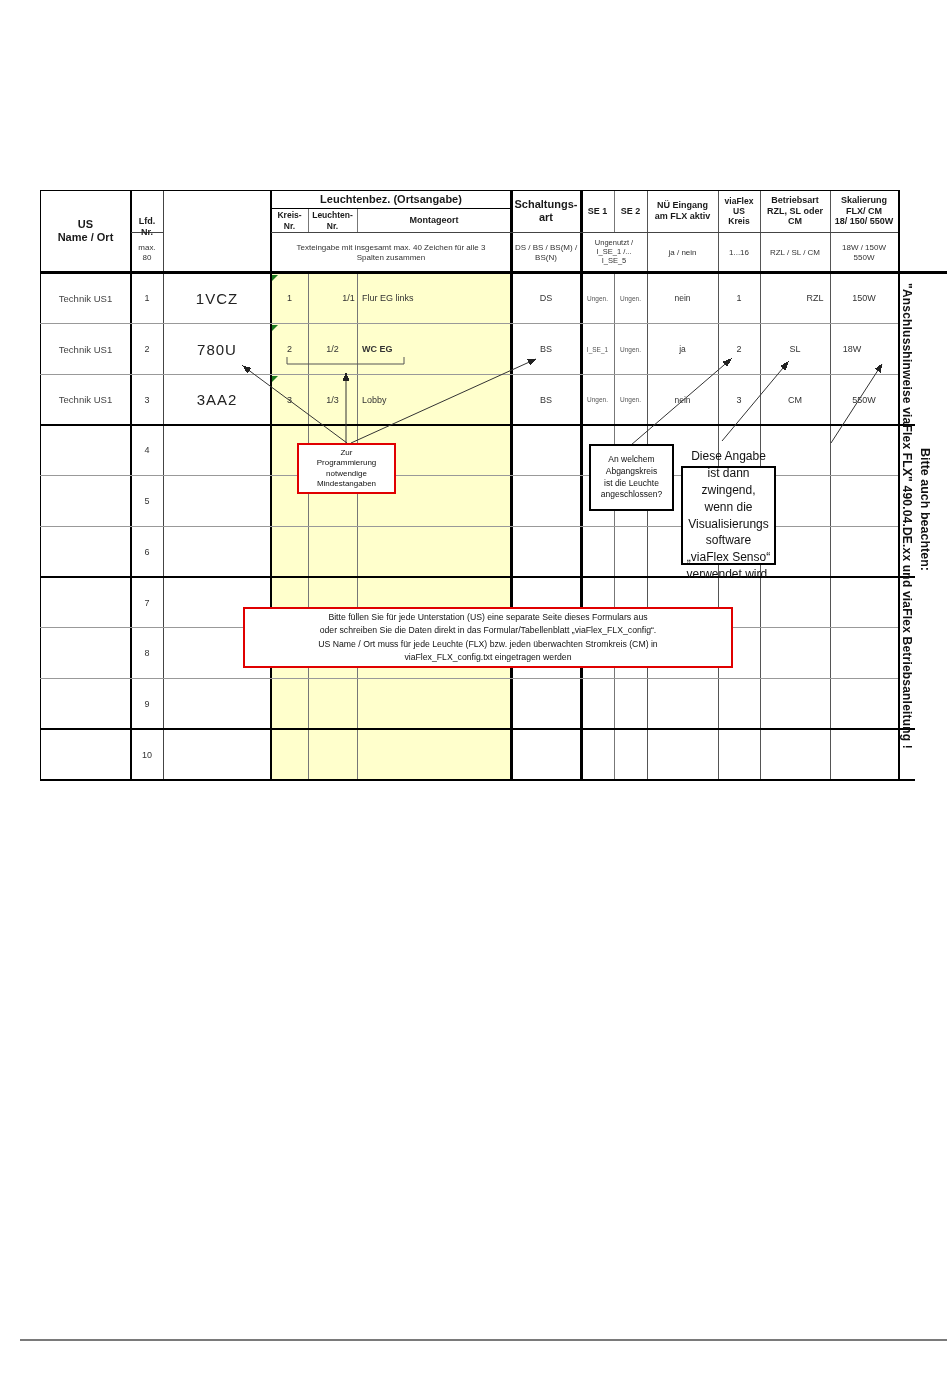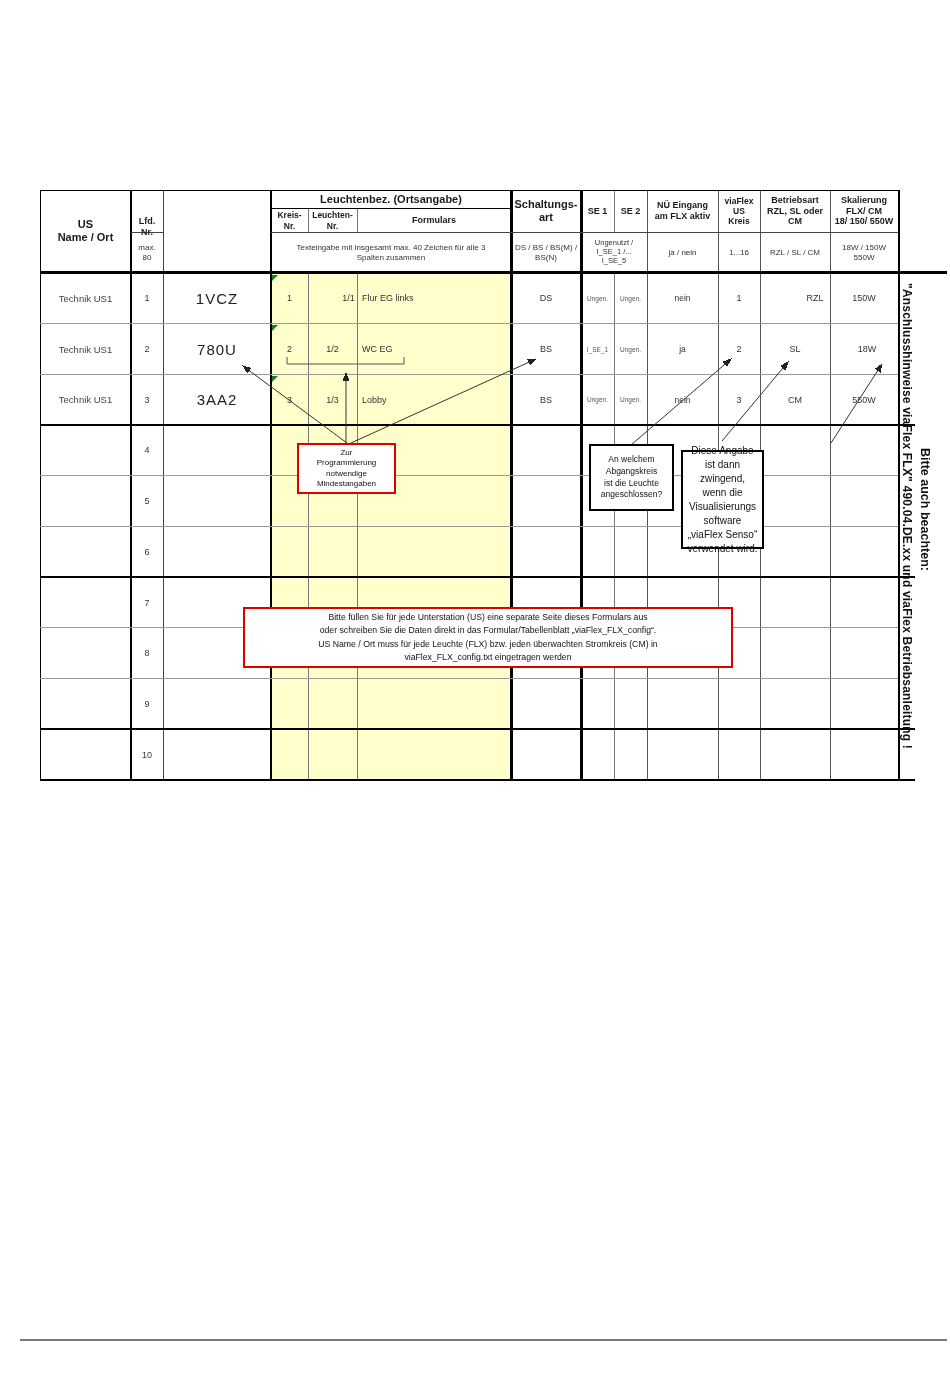--- a/index.html
+++ b/index.html
@@ -104,21 +104,21 @@
 Name / Ort</div>
   <div class="hcell hb9" style="left:131px;top:206px;width:32px;height:42px">Lfd.
 Nr.</div>
   <div class="hcell hs" style="left:131px;top:232px;width:32px;height:41px">max.
 80</div>
   <div class="hcell hb" style="left:271px;top:190px;width:240px;height:19px">Leuchtenbez. (Ortsangabe)</div>
   <div class="hcell hb85" style="left:271px;top:209px;width:37px;height:23px">Kreis-
 Nr.</div>
   <div class="hcell hb85" style="left:308px;top:209px;width:49px;height:23px">Leuchten-
 Nr.</div>
-  <div class="hcell hb9" style="left:357px;top:209px;width:154px;height:23px">Formulars</div>
+  <div class="hcell hb9" style="left:357px;top:209px;width:154px;height:23px">Montageort</div>
   <div class="hcell hs" style="left:271px;top:232px;width:240px;height:41px">Texteingabe mit insgesamt max. 40 Zeichen für alle 3
 Spalten zusammen</div>
   <div class="hcell hb" style="left:511px;top:190px;width:70px;height:42px">Schaltungs-
 art</div>
   <div class="hcell hs" style="left:511px;top:232px;width:70px;height:41px">DS / BS / BS(M) /
 BS(N)</div>
   <div class="hcell hb9" style="left:581px;top:190px;width:33px;height:42px">SE 1</div>
   <div class="hcell hb9" style="left:614px;top:190px;width:33px;height:42px">SE 2</div>
   <div class="hcell hs75" style="left:581px;top:232px;width:66px;height:41px">Ungenutzt /
 I_SE_1 /...
@@ -153,28 +153,28 @@
       <div class="cell c-nue" style="left: 647px; top: 273px; width: 71px; height: 50.7px;">nein</div>
       <div class="cell c-us_kreis" style="left: 718px; top: 273px; width: 42px; height: 50.7px;">1</div>
       <div class="cell c-betriebsart" style="left: 760px; top: 273px; width: 70px; height: 50.7px; margin-left: 20px;">RZL</div>
       <div class="cell c-skalierung" style="left: 830px; top: 273px; width: 68px; height: 50.7px;">150W</div>
       <div class="marker" style="left: 272px; top: 274.5px;"></div>
       <div class="cell c-us" style="left: 40px; top: 323.7px; width: 91px; height: 50.7px;">Technik US1</div>
       <div class="cell c-lfd" style="left: 131px; top: 323.7px; width: 32px; height: 50.7px;">2</div>
       <div class="cell c-flx" style="left: 163px; top: 323.7px; width: 108px; height: 50.7px;">780U</div>
       <div class="cell c-kreis" style="left: 271px; top: 323.7px; width: 37px; height: 50.7px;">2</div>
       <div class="cell c-leuchten" style="left: 308px; top: 323.7px; width: 49px; height: 50.7px;">1/2</div>
-      <div class="cell c-montageort" style="left: 357px; top: 323.7px; width: 154px; height: 50.7px;">WC EG</div>
+      <div class="cell c-montageort" style="left: 357px; top: 323.7px; width: 154px; height: 50.7px; font-weight: bold;">WC EG</div>
       <div class="cell c-schaltung" style="left: 511px; top: 323.7px; width: 70px; height: 50.7px;">BS</div>
       <div class="cell c-se1" style="left: 581px; top: 323.7px; width: 33px; height: 50.7px;">I_SE_1</div>
       <div class="cell c-se2" style="left: 614px; top: 323.7px; width: 33px; height: 50.7px;">Ungen.</div>
       <div class="cell c-nue" style="left: 647px; top: 323.7px; width: 71px; height: 50.7px;">ja</div>
       <div class="cell c-us_kreis" style="left: 718px; top: 323.7px; width: 42px; height: 50.7px;">2</div>
       <div class="cell c-betriebsart" style="left: 760px; top: 323.7px; width: 70px; height: 50.7px;">SL</div>
-      <div class="cell c-skalierung" style="left: 830px; top: 323.7px; width: 44px; height: 50.7px; margin-left: 15px;">18W</div>
+      <div class="cell c-skalierung" style="left: 830px; top: 323.7px; width: 44px; height: 50.7px;">18W</div>
       <div class="marker" style="left: 272px; top: 325.2px;"></div>
       <div class="cell c-us" style="left: 40px; top: 374.4px; width: 91px; height: 50.7px;">Technik US1</div>
       <div class="cell c-lfd" style="left: 131px; top: 374.4px; width: 32px; height: 50.7px;">3</div>
       <div class="cell c-flx" style="left: 163px; top: 374.4px; width: 108px; height: 50.7px;">3AA2</div>
       <div class="cell c-kreis" style="left: 271px; top: 374.4px; width: 37px; height: 50.7px;">3</div>
       <div class="cell c-leuchten" style="left: 308px; top: 374.4px; width: 49px; height: 50.7px;">1/3</div>
       <div class="cell c-montageort" style="left: 357px; top: 374.4px; width: 154px; height: 50.7px;">Lobby</div>
       <div class="cell c-schaltung" style="left: 511px; top: 374.4px; width: 70px; height: 50.7px;">BS</div>
       <div class="cell c-se1" style="left: 581px; top: 374.4px; width: 33px; height: 50.7px;">Ungen.</div>
       <div class="cell c-se2" style="left: 614px; top: 374.4px; width: 33px; height: 50.7px;">Ungen.</div>
@@ -277,21 +277,21 @@
     </div>
 
   <div class="callout red" style="left:297px;top:443px;width:99px;height:51px;font-size:8px;line-height:1.3">Zur
 Programmierung
 notwendige
 Mindestangaben</div>
   <div class="callout blk" style="left:589px;top:444px;width:85px;height:67px;font-size:8.5px;line-height:1.4">An welchem
 Abgangskreis
 ist die Leuchte
 angeschlossen?</div>
-  <div class="callout blk" style="left:681px;top:450px;width:83px;height:99px;font-size:10px;line-height:1.4">Diese Angabe
+  <div class="callout blk" style="left:681px;top:466px;width:95px;height:99px;font-size:12px;line-height:1.4">Diese Angabe
 ist dann
 zwingend,
 wenn die
 Visualisierungs
 software
 „viaFlex Senso“
 verwendet wird.</div>
   <div class="callout red" style="left:243px;top:607px;width:490px;height:61px;font-size:8.7px;line-height:1.5">Bitte füllen Sie für jede Unterstation (US) eine separate Seite dieses Formulars aus
 oder schreiben Sie die Daten direkt in das Formular/Tabellenblatt „viaFlex_FLX_config“.
 US Name / Ort muss für jede Leuchte (FLX) bzw. jeden überwachten Stromkreis (CM) in

